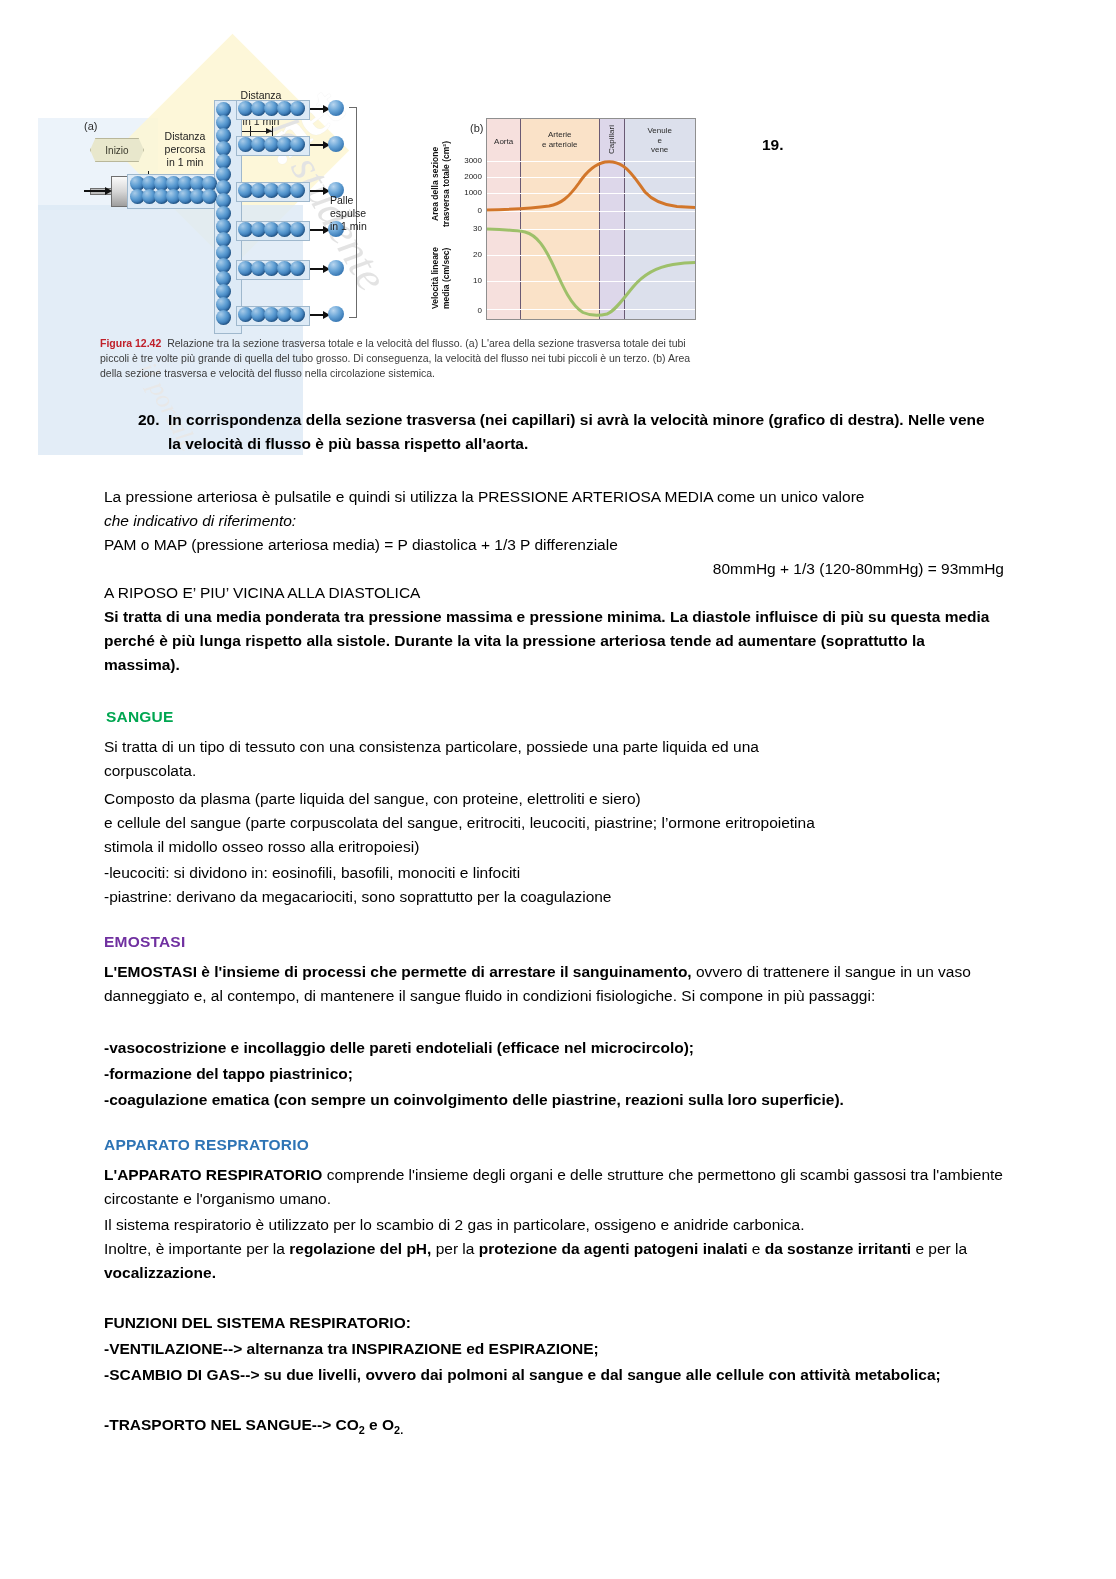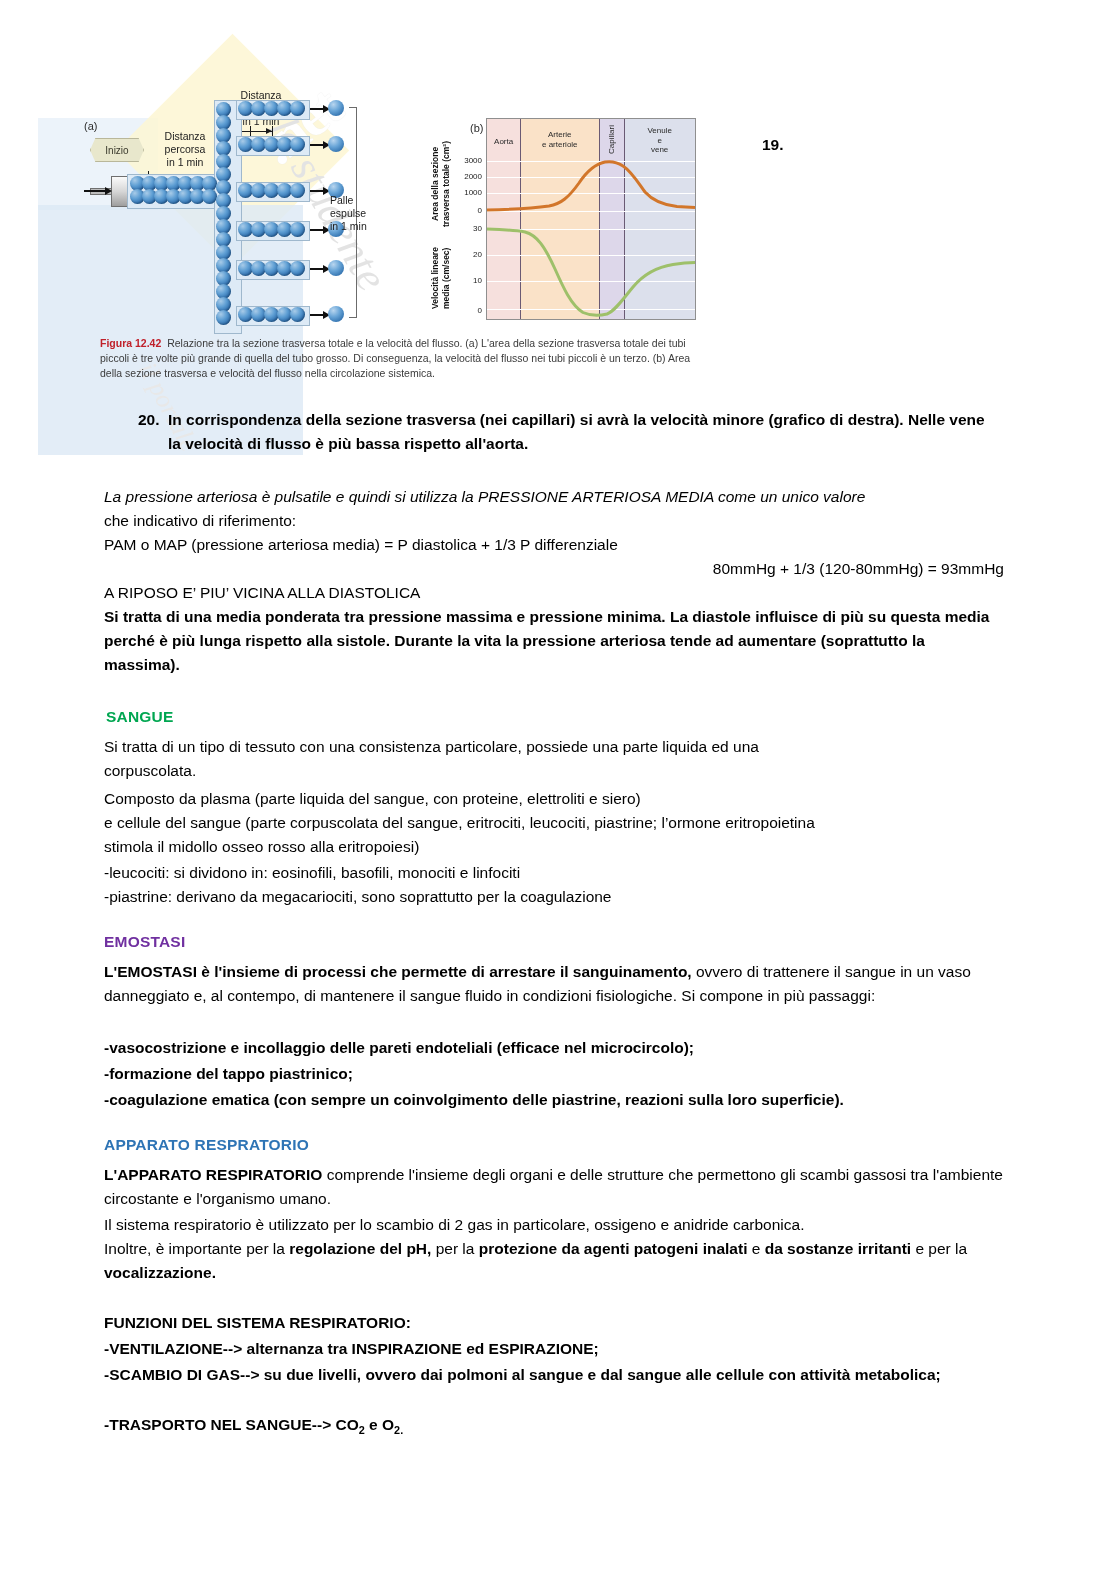--- a/index.html
+++ b/index.html
@@ -522,22 +522,22 @@
       </div>
     </div>
 
     <div class="num-item" style="left:138px; top:408px; width:862px;">
       <div class="ol-row">
         <div class="ol-num">20.</div>
         <div>In corrispondenza della sezione trasversa (nei capillari) si avrà la velocità minore (grafico di destra). Nelle vene la velocità di flusso è più bassa rispetto all'aorta.</div>
       </div>
     </div>
 
-    <div class="para" style="left:104px; top:485px; width:900px;font-style:italic;">La pressione arteriosa è pulsatile e quindi si utilizza la PRESSIONE ARTERIOSA MEDIA come un unico valore</div>
-    <div class="para" style="left:104px; top:509px; width:900px;">che indicativo di riferimento:</div>
+    <div class="para" style="left:104px; top:485px; width:900px;">La pressione arteriosa è pulsatile e quindi si utilizza la PRESSIONE ARTERIOSA MEDIA come un unico valore</div>
+    <div class="para" style="left:104px; top:509px; width:900px;font-style:italic;">che indicativo di riferimento:</div>
     <div class="para" style="left:104px; top:533px; width:900px;">PAM o MAP (pressione arteriosa media) = P diastolica + 1/3 P differenziale</div>
     <div class="para" style="left:104px; top:557px; width:900px;text-align:right;">80mmHg + 1/3 (120-80mmHg) = 93mmHg</div>
     <div class="para" style="left:104px; top:581px; width:900px;">A RIPOSO E’ PIU’ VICINA ALLA DIASTOLICA</div>
     <div class="para bold" style="left:104px; top:605px; width:890px;"> Si tratta di una media ponderata tra pressione massima e pressione minima. La diastole influisce di più su questa media perché è più lunga rispetto alla sistole. Durante la vita la pressione arteriosa tende ad aumentare (soprattutto la massima).</div>
 
     <div class="head h-green" style="left:106px; top:708px;">SANGUE</div>
     <div class="para" style="left:104px; top:735px; width:900px;">Si tratta di un tipo di tessuto con una consistenza particolare, possiede una parte liquida ed una</div>
     <div class="para" style="left:104px; top:759px; width:900px;">corpuscolata.</div>
     <div class="para" style="left:104px; top:787px; width:900px;">Composto da plasma (parte liquida del sangue, con proteine, elettroliti e siero)</div>
     <div class="para" style="left:104px; top:811px; width:910px;">e cellule del sangue (parte corpuscolata del sangue, eritrociti, leucociti, piastrine; l’ormone eritropoietina</div>

